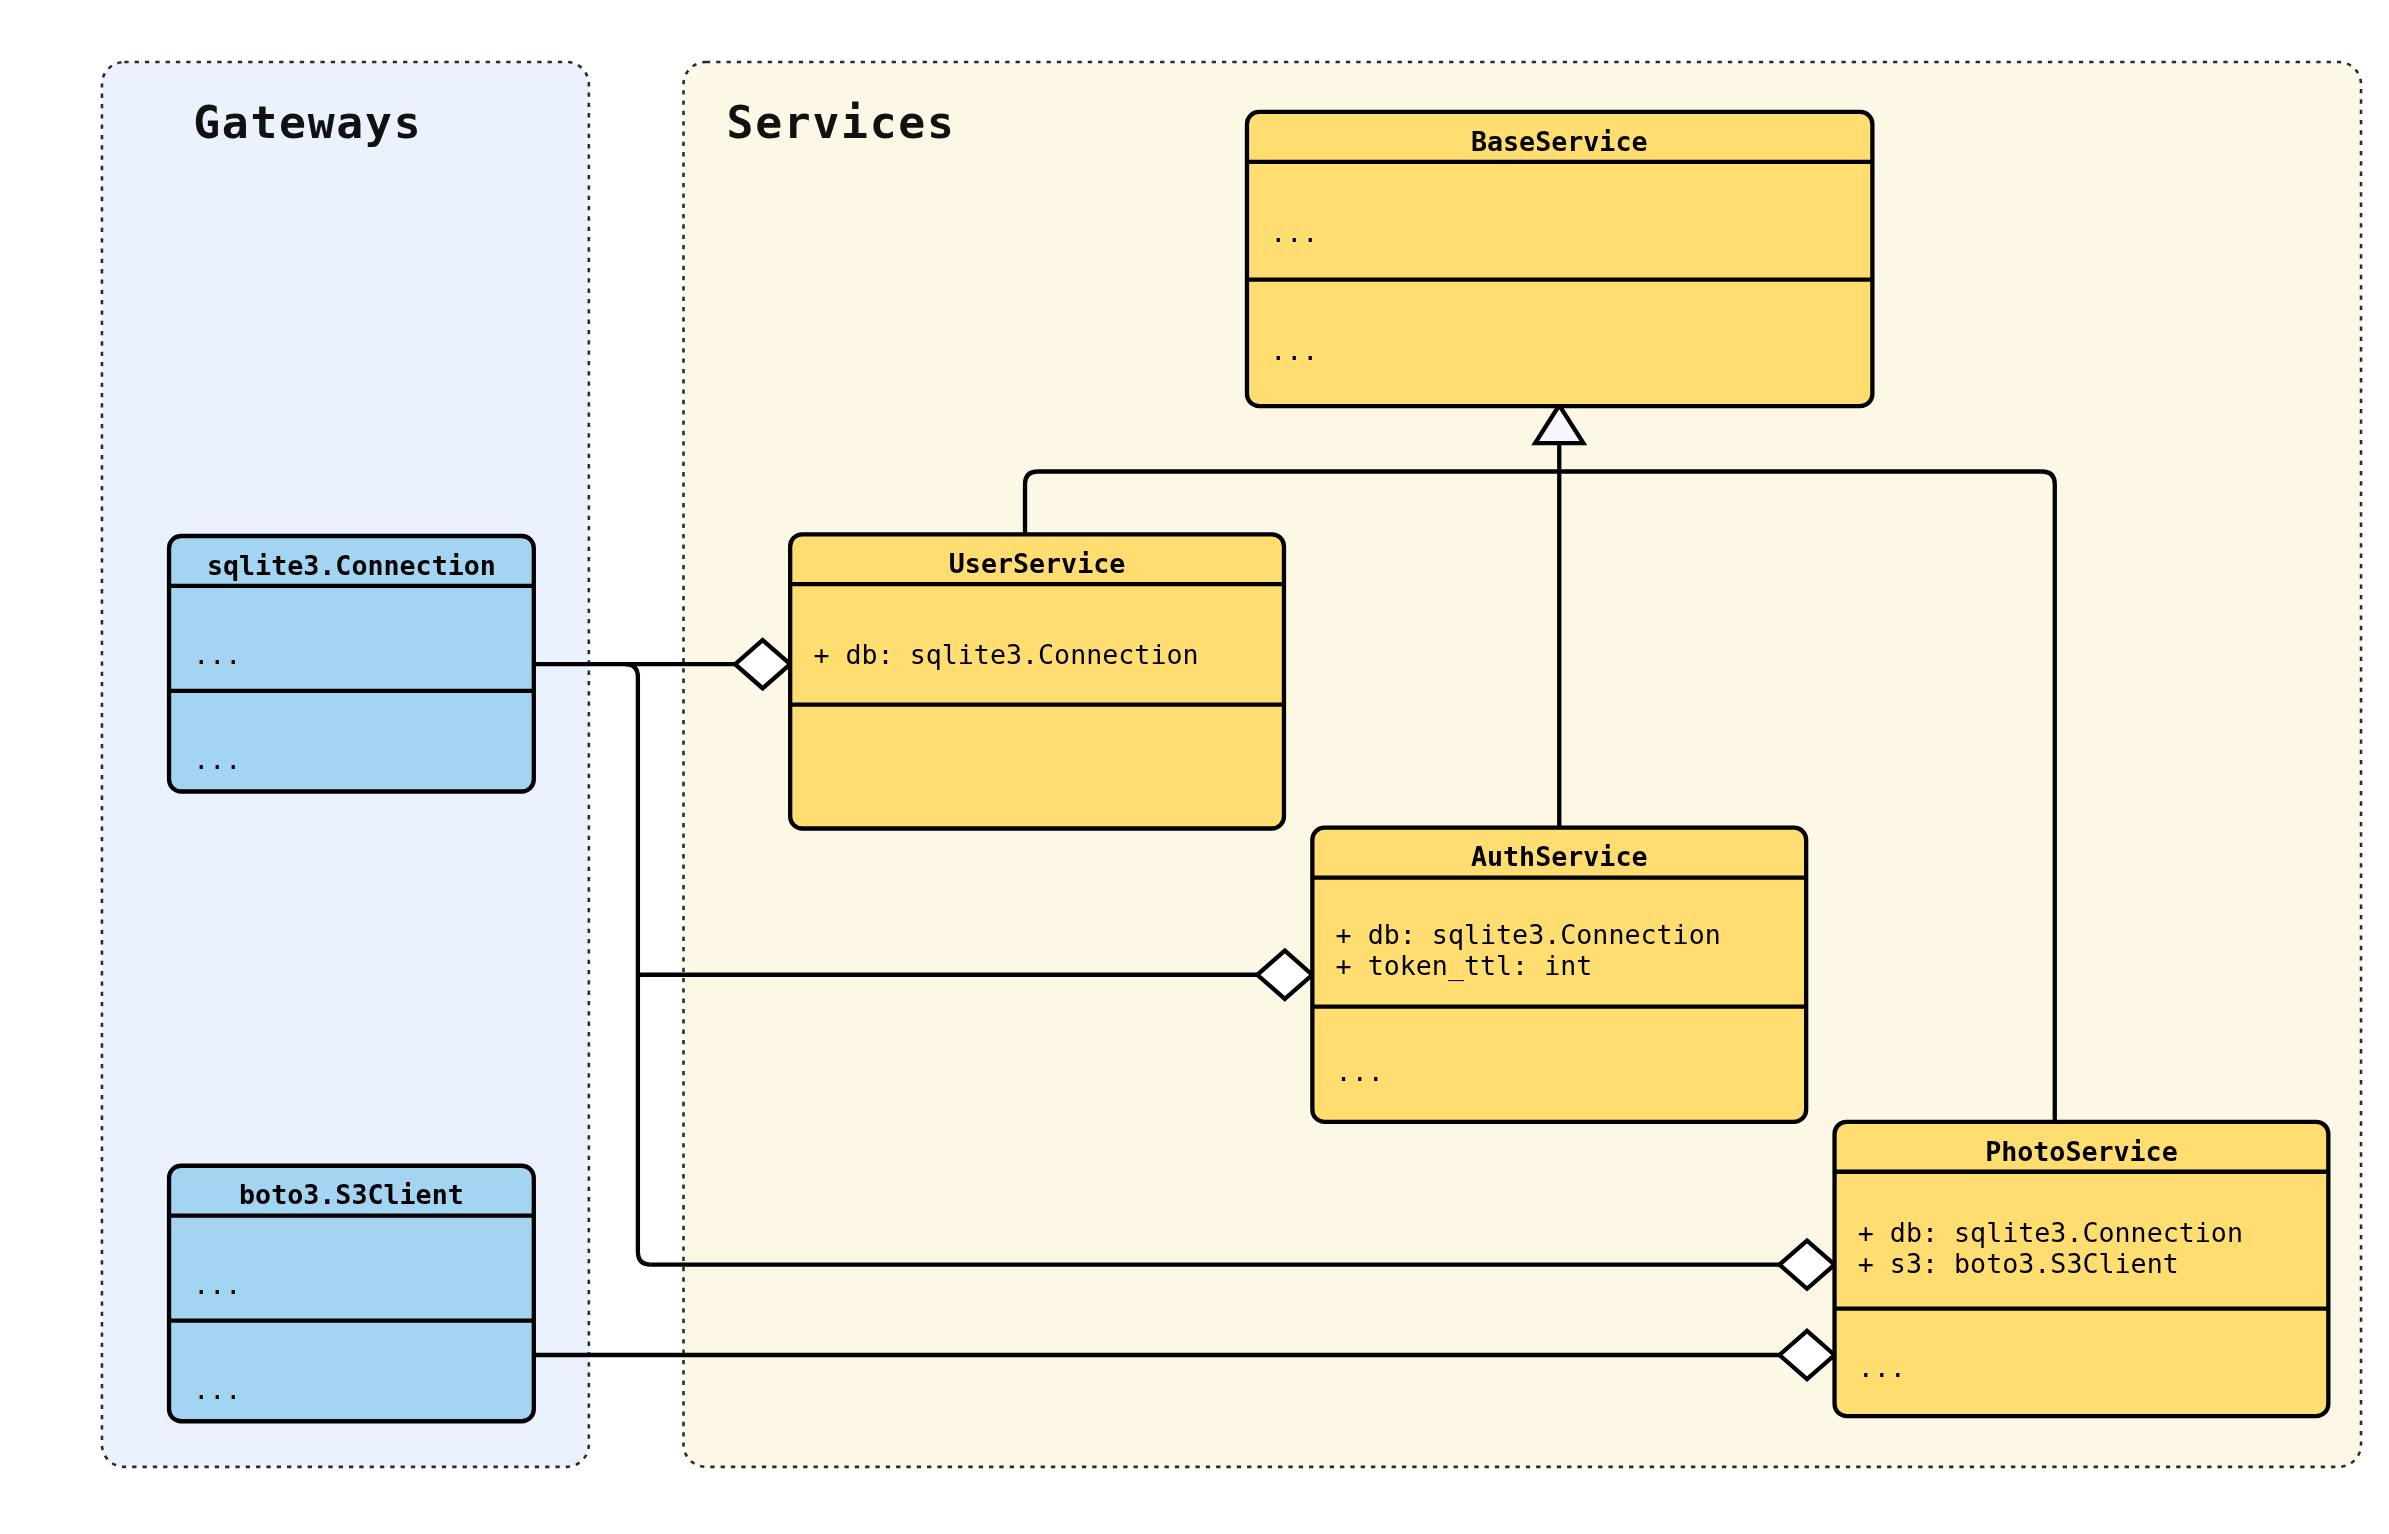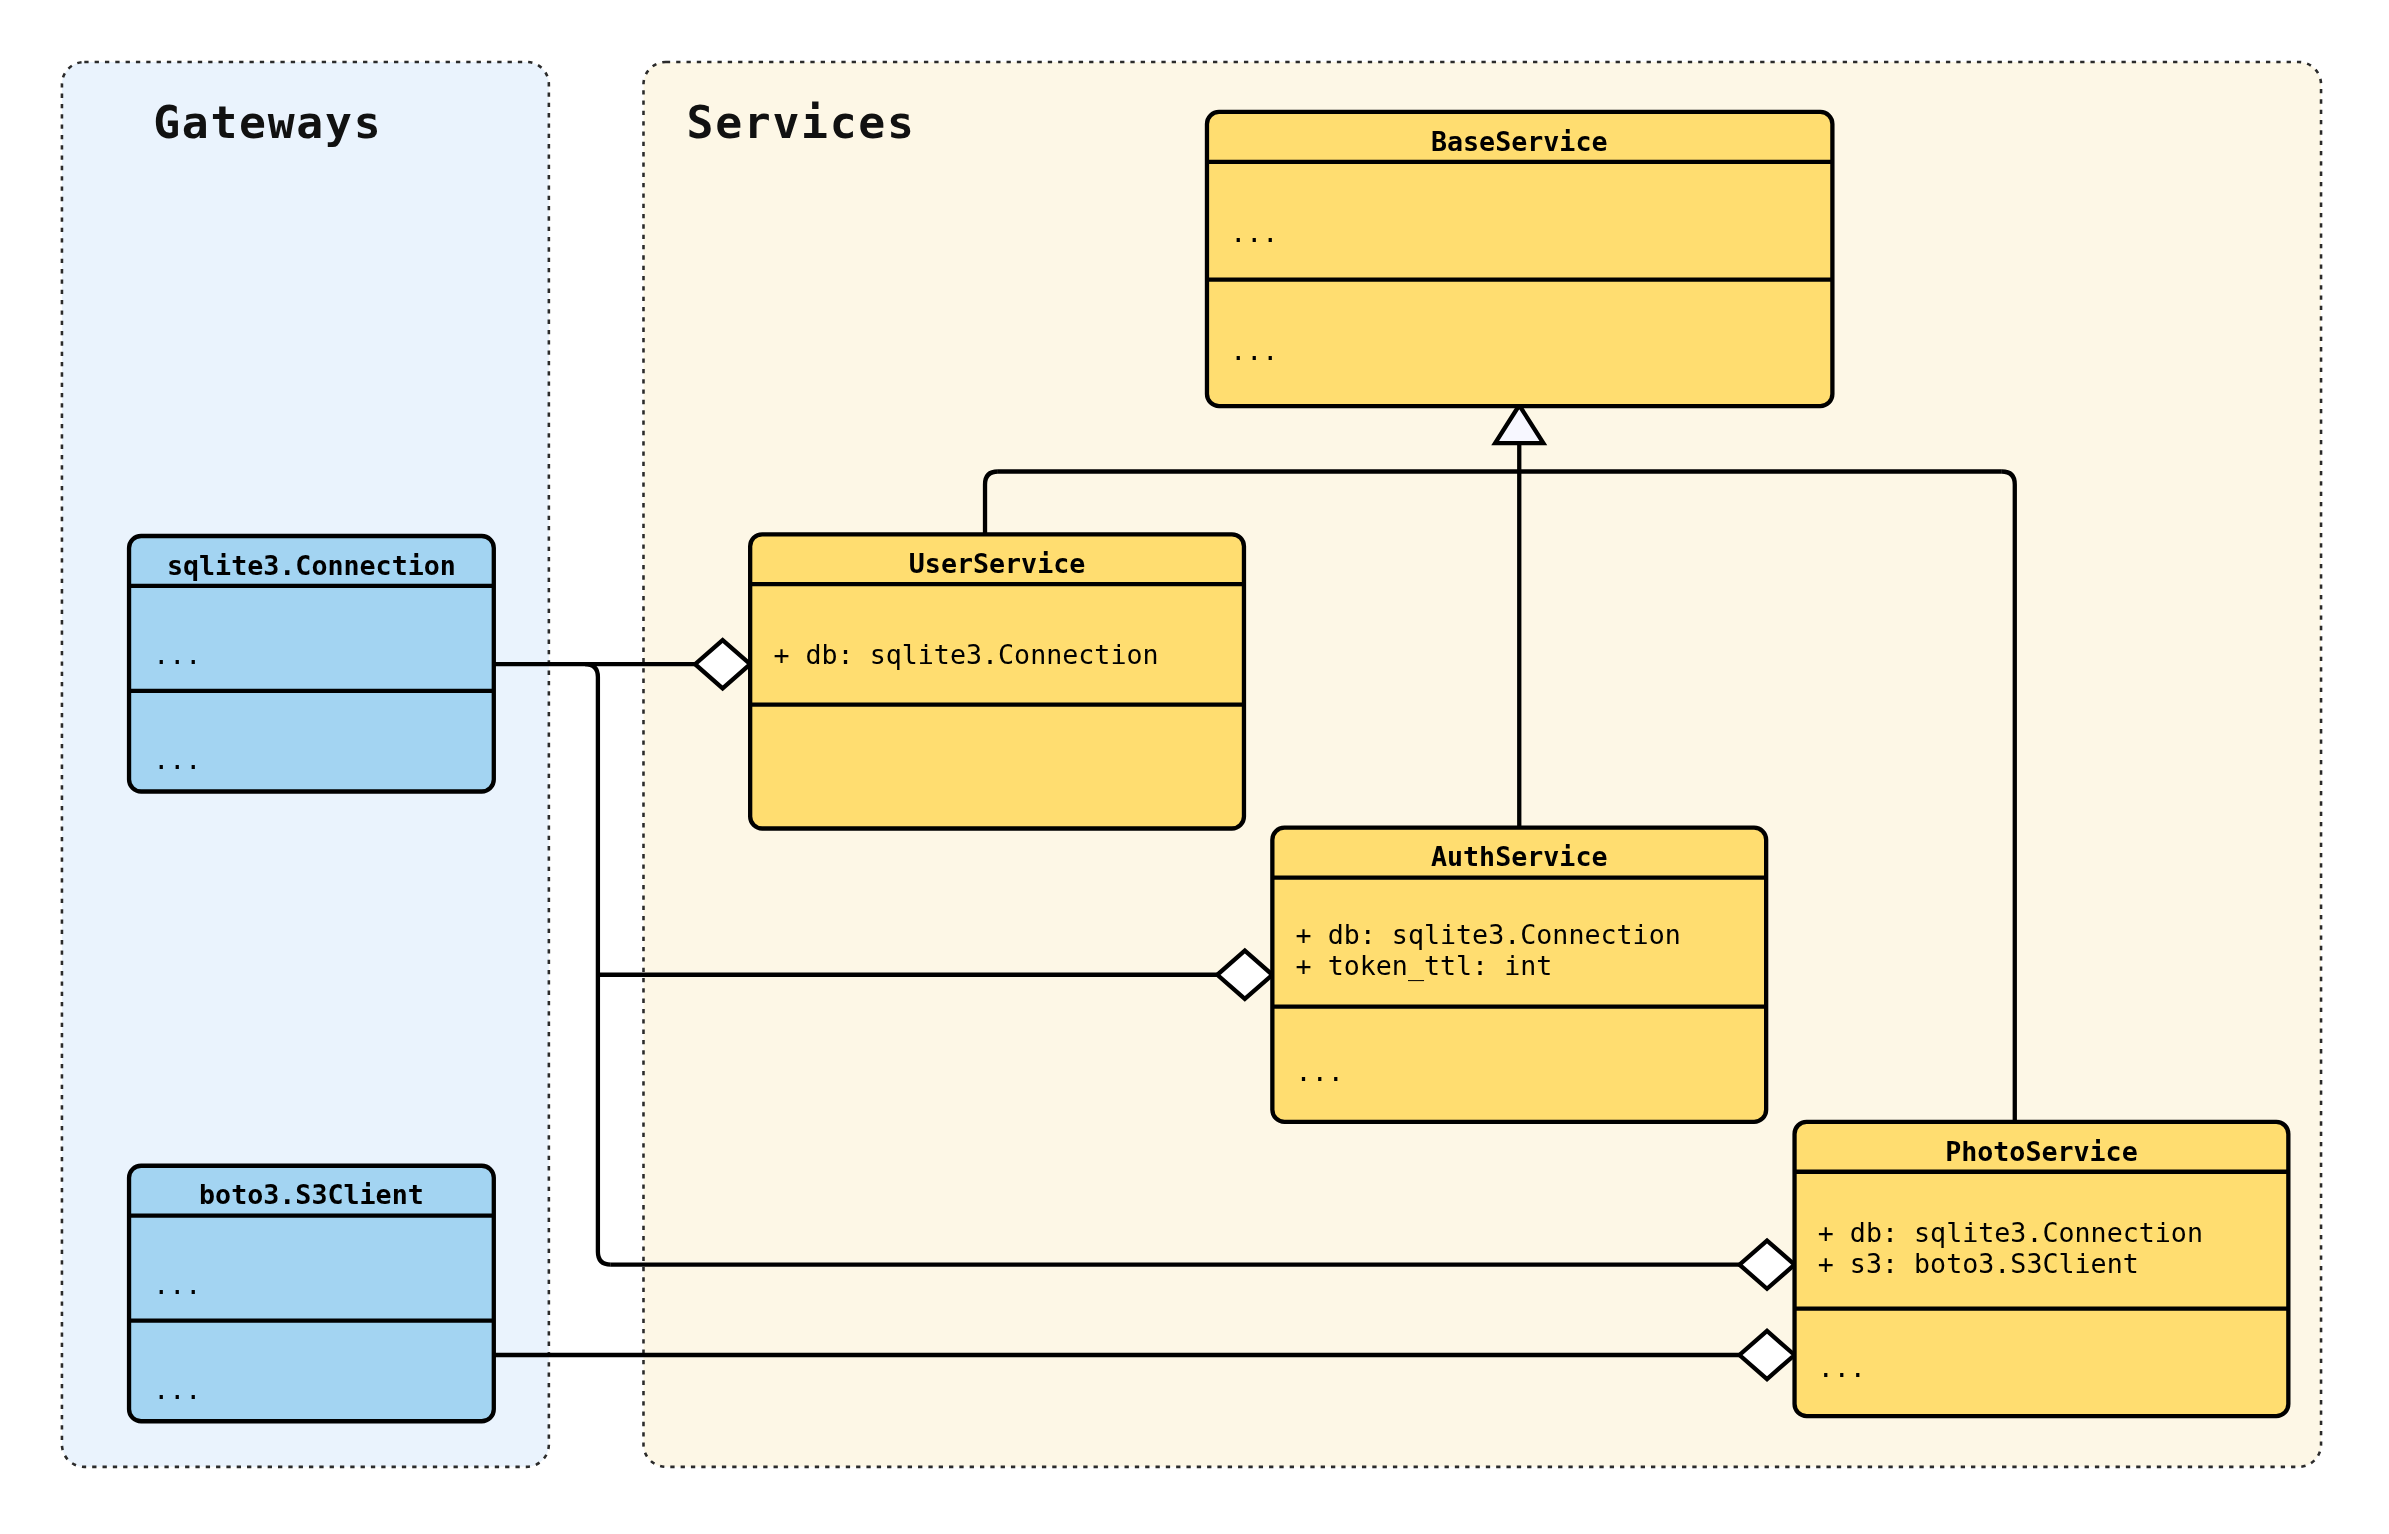--- a/index.html
+++ b/index.html
@@ -10,20 +10,21 @@
   body {
     width: 2389px;
     height: 1534px;
     font-family: "DejaVu Sans Mono", "Liberation Mono", monospace;
     overflow: hidden;
   }
   #diagram-root {
     position: relative;
     width: 2048px;
     height: 1534px;
+    margin-left: 40px;
   }
   svg.canvas {
     position: absolute;
     top: 0;
     left: 0;
     width: 2389px;
     height: 1534px;
     display: block;
   }
   .pkg-rect {

